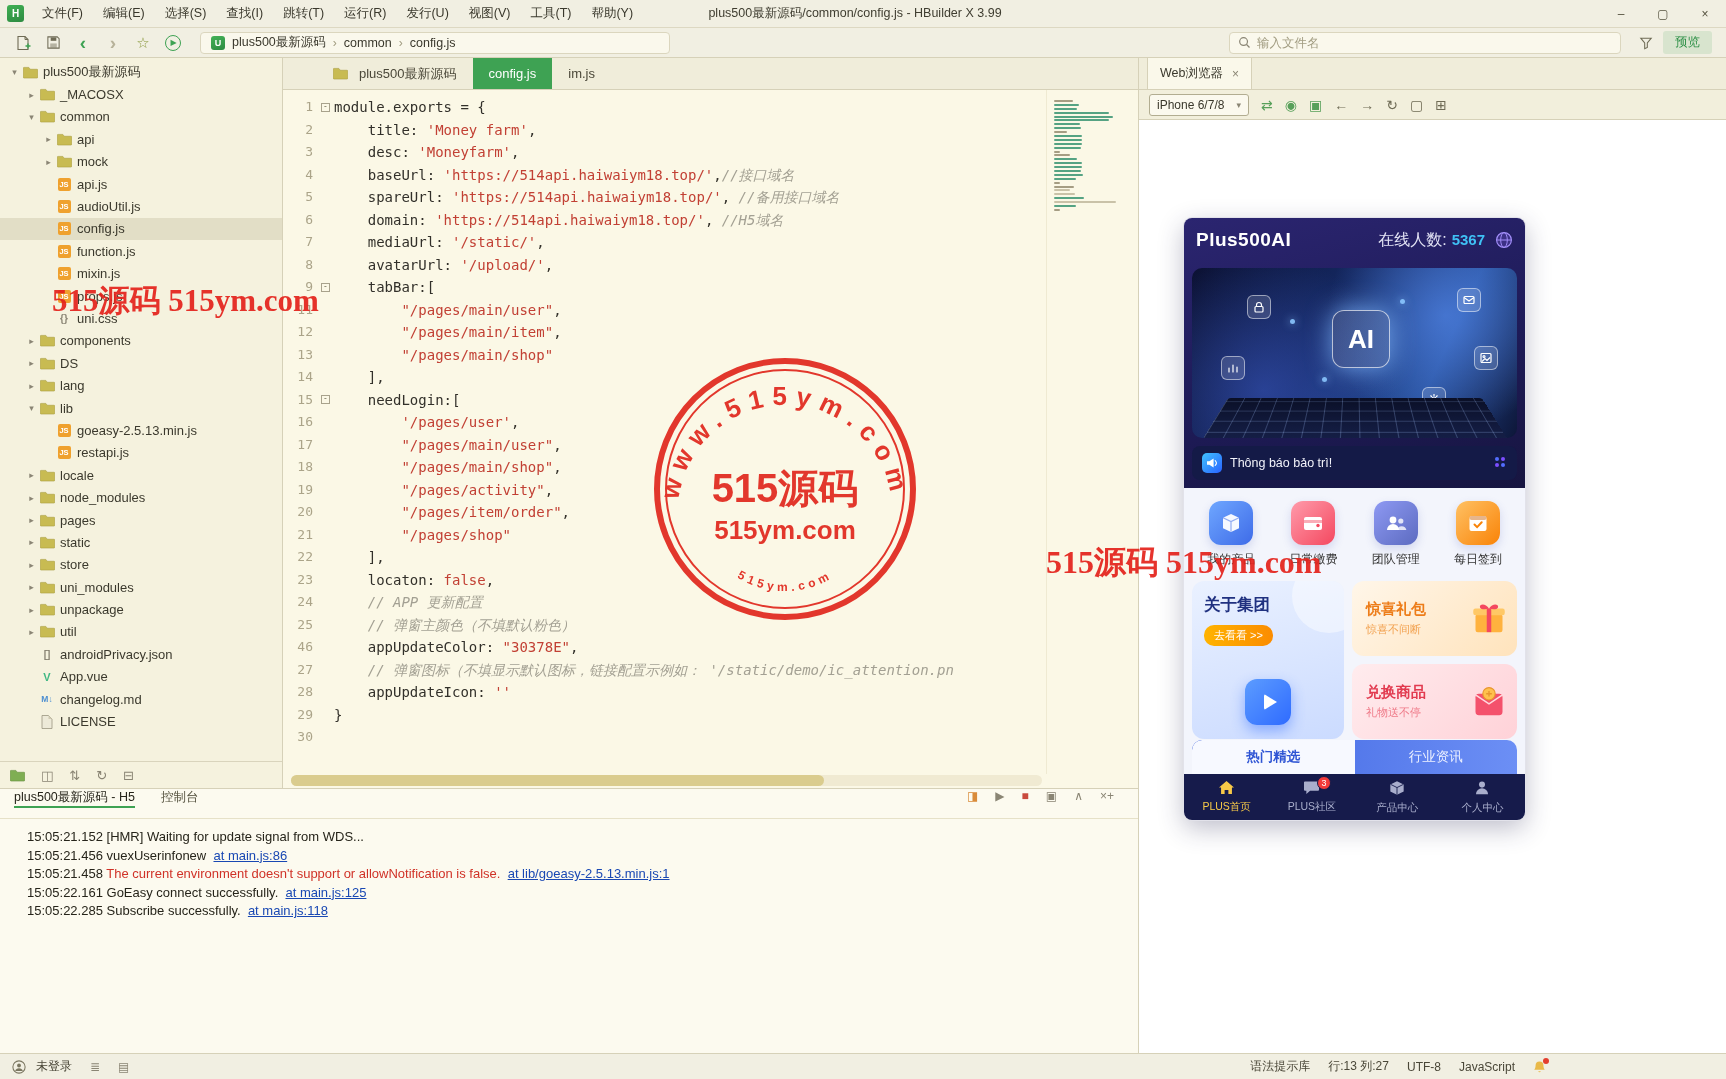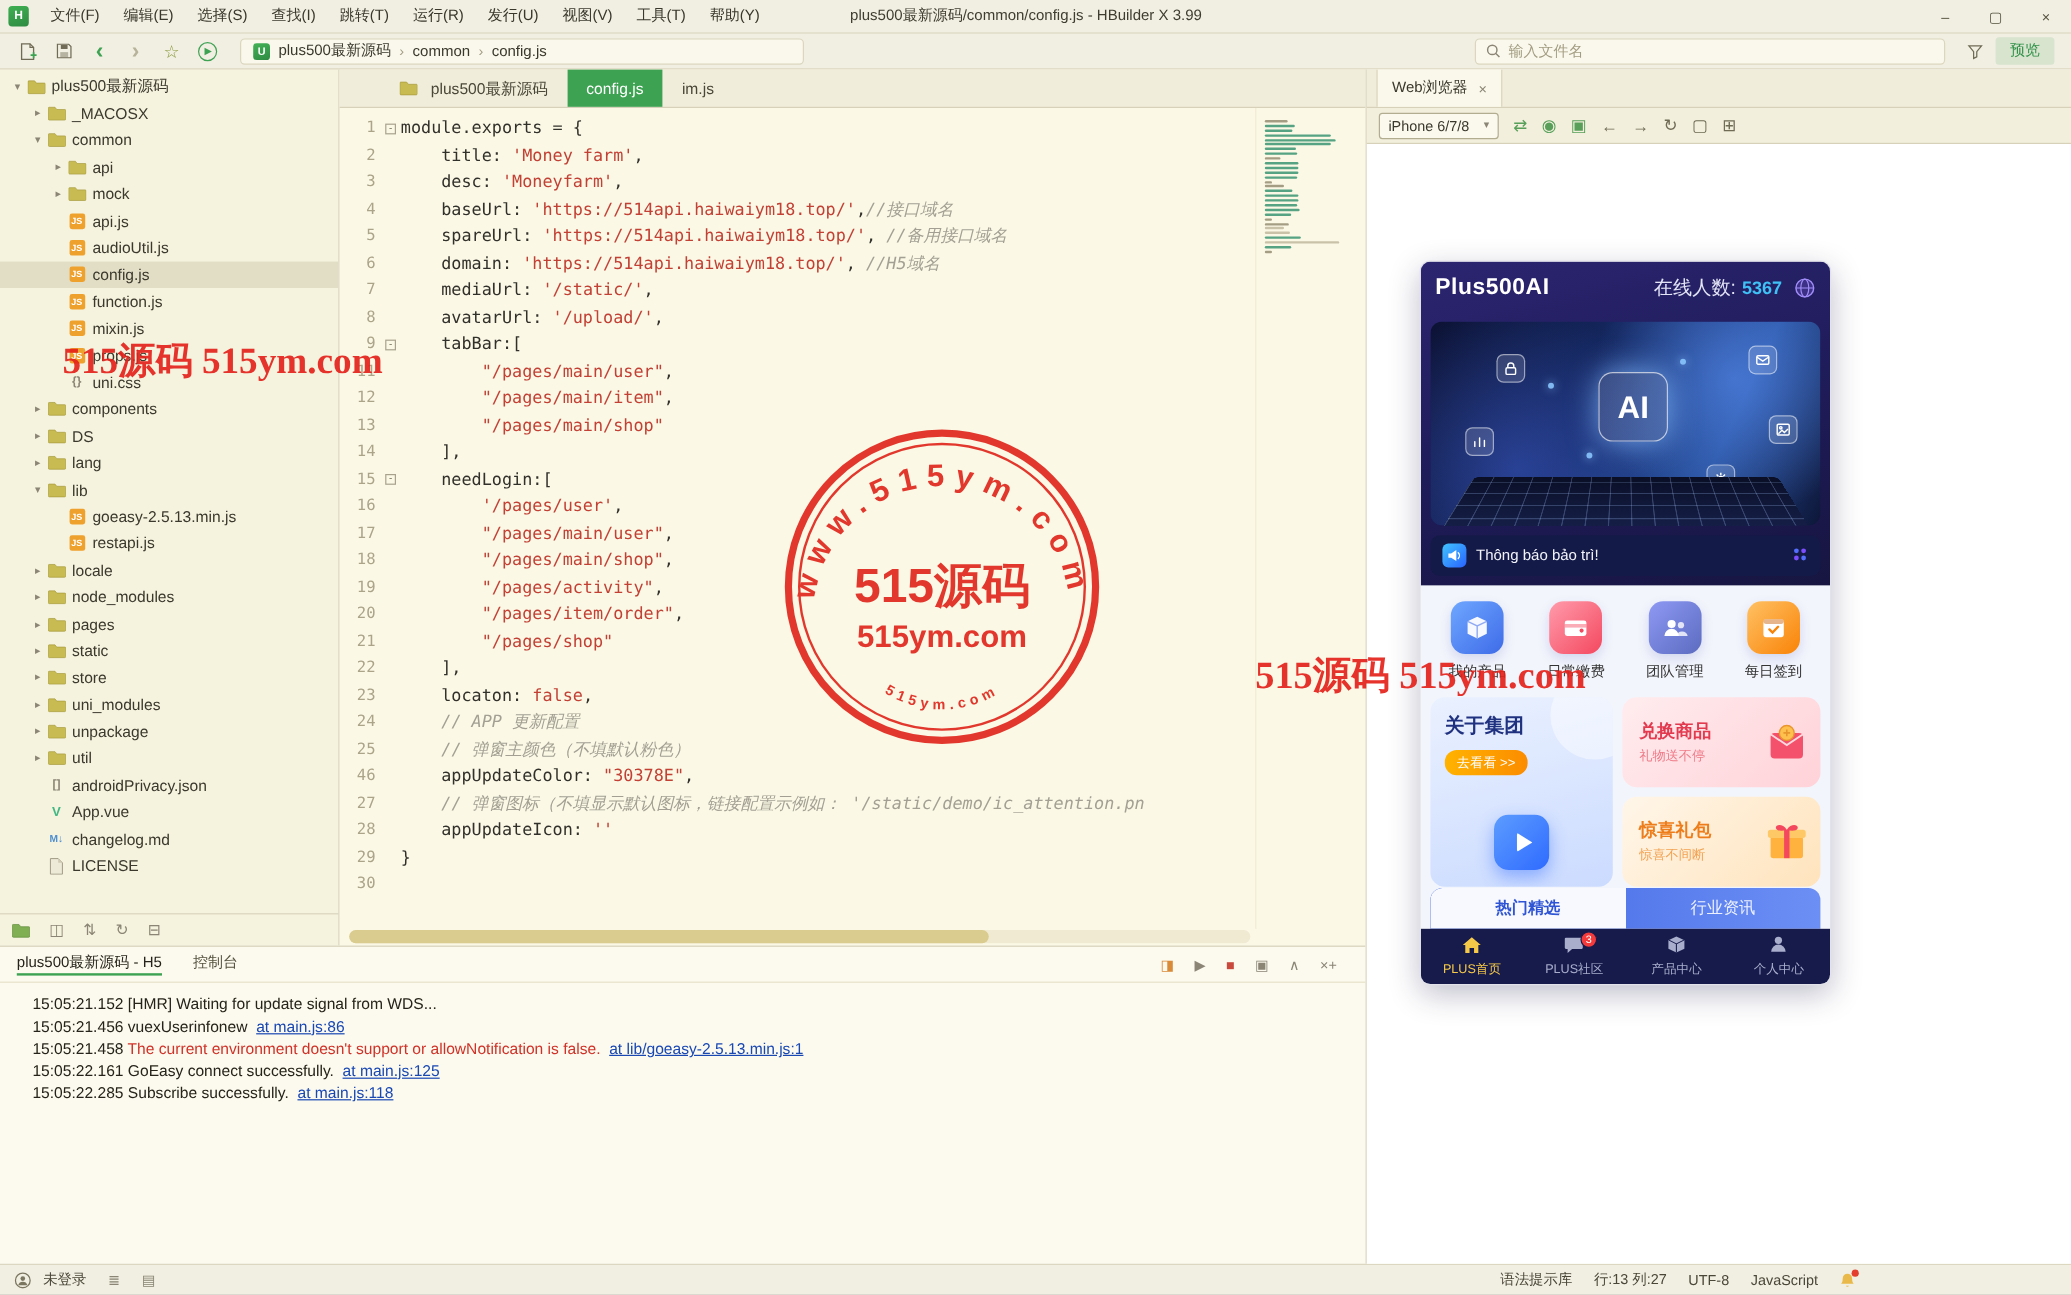--- a/index.html
+++ b/index.html
@@ -71,21 +71,21 @@
   .ctext .s{color:#C24034}
   .ctext .k{color:#C24034}
   .ctext .c{color:#A3A093;font-style:italic}
   .minimap{width:92px;border-left:1px solid #EFEAD2;padding:10px 0 0 7px;flex-shrink:0;cursor:pointer}
   .mini-bar{height:2px;border-radius:1px;margin-bottom:1.9px}
   .hscroll{height:11px;margin:1px 96px 2px 8px;background:#F0EAD2;border-radius:6px;position:relative}
   .hthumb{position:absolute;left:0;top:0;height:11px;width:71%;background:#DACC8E;border-radius:6px;cursor:pointer}
 
   
   .console{flex:1;display:flex;flex-direction:column;background:#FCFAEF;border-top:1px solid #D6D1B8;min-height:0}
-  .con-tabs{height:30px;display:flex;align-items:center;padding:0 14px;gap:26px;border-bottom:1px solid #E6E1C8}
+  .con-tabs{height:30px;display:flex;align-items:flex-start;padding:0 14px;gap:26px;border-bottom:1px solid #E6E1C8}
   .con-tab{display:flex;align-items:center;font-size:12.5px;color:#55523F;border-bottom:2px solid transparent;cursor:pointer}
   .con-tab.active{color:#26241A;border-bottom-color:#3EA253}
   .con-icons{margin-left:auto;display:flex;align-items:center;gap:17px;padding-right:10px}
   .con-ic{font-size:12px;color:#8A8574;cursor:pointer}
   .con-body{flex:1;padding:9px 0 0 27px;font-family:Liberation Sans, sans-serif;font-size:13px;line-height:18.5px;color:#26241A;white-space:pre;overflow:hidden}
   .log-line .link{color:#1948B3;text-decoration:underline;cursor:pointer}
   .log-line .error{color:#D03227}
 
   
   .browser{width:588px;display:flex;flex-direction:column;background:#FFF;border-left:1px solid #D6D1B8;flex-shrink:0}
@@ -767,38 +767,38 @@
 
             <div class="cards-row">
               <div class="about-card">
                 <div class="about-title">关于集团</div>
                 <span class="about-btn">去看看 &gt;&gt;</span>
                 <div class="play-btn">
                     <span class="tri"></span>
                   </div>
               </div>
               <div class="promo-col">
+                  <div class="promo-card orange">
+                    <div class="promo-title">惊喜礼包</div>
+                    <div class="promo-sub">惊喜不间断</div>
+                    <span class="promo-icon"><svg width="36" height="34" viewBox="0 0 32 30">
+                        <rect x="4" y="12" width="24" height="16" rx="2" fill="#FFB23E"></rect>
+                        <rect x="2" y="7" width="28" height="6" rx="2" fill="#FFC866"></rect>
+                        <rect x="14" y="7" width="4" height="21" fill="#F4485F"></rect>
+                        <path d="M16 7c-3-5-9-4-8-1 .7 2 5 2 8 1zm0 0c3-5 9-4 8-1-.7 2-5 2-8 1z" fill="#F4485F"></path>
+                      </svg></span>
+                  </div>
                   <div class="promo-card red">
                     <div class="promo-title">兑换商品</div>
                     <div class="promo-sub">礼物送不停</div>
                     <span class="promo-icon"><svg width="36" height="34" viewBox="0 0 32 30">
                         <rect x="4" y="9" width="24" height="19" rx="3" fill="#F4516C"></rect>
                         <path d="M4 10l12 8 12-8" stroke="#FFD9DE" fill="none" stroke-width="1.4"></path>
                         <circle cx="16" cy="9" r="5.5" fill="#FFC14D" stroke="#E8962E"></circle>
                         <path d="M13.5 9h5M16 6.5v5" stroke="#E8962E" stroke-width="1.2"></path>
-                      </svg></span>
-                  </div>
-                  <div class="promo-card orange">
-                    <div class="promo-title">惊喜礼包</div>
-                    <div class="promo-sub">惊喜不间断</div>
-                    <span class="promo-icon"><svg width="36" height="34" viewBox="0 0 32 30">
-                        <rect x="4" y="12" width="24" height="16" rx="2" fill="#FFB23E"></rect>
-                        <rect x="2" y="7" width="28" height="6" rx="2" fill="#FFC866"></rect>
-                        <rect x="14" y="7" width="4" height="21" fill="#F4485F"></rect>
-                        <path d="M16 7c-3-5-9-4-8-1 .7 2 5 2 8 1zm0 0c3-5 9-4 8-1-.7 2-5 2-8 1z" fill="#F4485F"></path>
                       </svg></span>
                   </div>
                 </div>
             </div>
 
             <div class="ctabs">
                 <div class="ctab active">热门精选</div>
                 <div class="ctab">行业资讯</div>
               </div>
             <div class="ph-nav">

